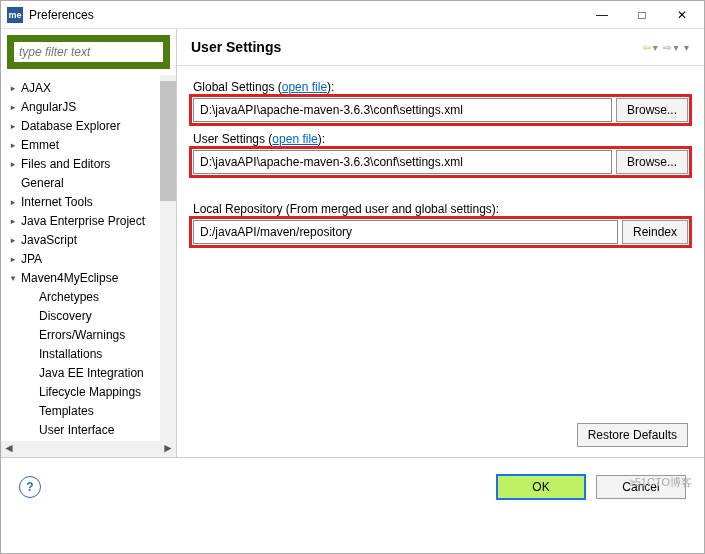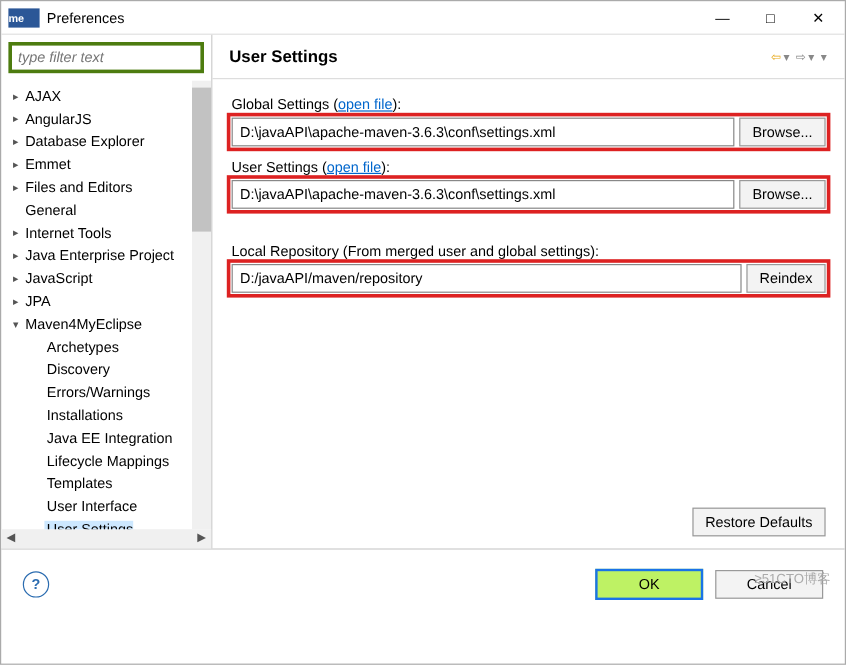--- a/index.html
+++ b/index.html
@@ -1,25 +1,25 @@
 <!DOCTYPE html>
 <html><head>
 <meta charset="utf-8">
 <style>
 * { box-sizing: border-box; margin: 0; padding: 0; font-family: "Segoe UI", Tahoma, sans-serif; font-size: 12px; }
 body { width: 705px; height: 554px; background: #fff; position: relative; border: 1px solid #aaa; overflow: hidden; }
 .titlebar { height: 28px; display: flex; align-items: center; padding: 0 2px 0 6px; border-bottom: 1px solid #e0e0e0; }
-.appicon { width: 26px; height: 16px; background: #2b5797; color: #fff; font-size: 9px; line-height: 16px; font-weight: bold; margin-right: 6px; }
+.appicon { width: 16px; height: 16px; background: #2b5797; color: #fff; font-size: 9px; line-height: 16px; text-align: center; font-weight: bold; margin-right: 6px; }
 .title { flex: 1; }
 .winbtns { display: flex; }
 .winbtn { width: 40px; height: 26px; display: flex; align-items: center; justify-content: center; font-size: 12px; }
 .body { display: flex; height: 428px; }
 .sidebar { width: 176px; border-right: 1px solid #ccc; display: flex; flex-direction: column; }
 .filter { margin: 6px; }
-.filter input { width: 100%; border: 3px solid #4d7c0f; padding: 3px 5px; font-style: italic; color: #14532d; }
+.filter input { width: 100%; border: 7px solid #4d7c0f; padding: 3px 5px; font-style: italic; color: #14532d; }
 .tree { flex: 1; overflow: hidden; position: relative; padding-top: 3px; }
 .tree-scroll { position: absolute; right: 0; top: 0; bottom: 0; width: 16px; background: #f0f0f0; }
 .tree-thumb { position: absolute; right: 0; top: 6px; width: 16px; height: 120px; background: #c2c2c2; }
 .tree ul { list-style: none; }
 .tree li { white-space: nowrap; overflow: hidden; }
 .trow { display: flex; align-items: center; height: 19px; padding-left: 6px; }
 .trow .label { padding-left: 2px; }
 .twist { width: 12px; text-align: center; color: #555; font-size: 9px; display: inline-block; }
 .tree li.child .trow { padding-left: 24px; }
 .tree li.child .twist { visibility: hidden; }

